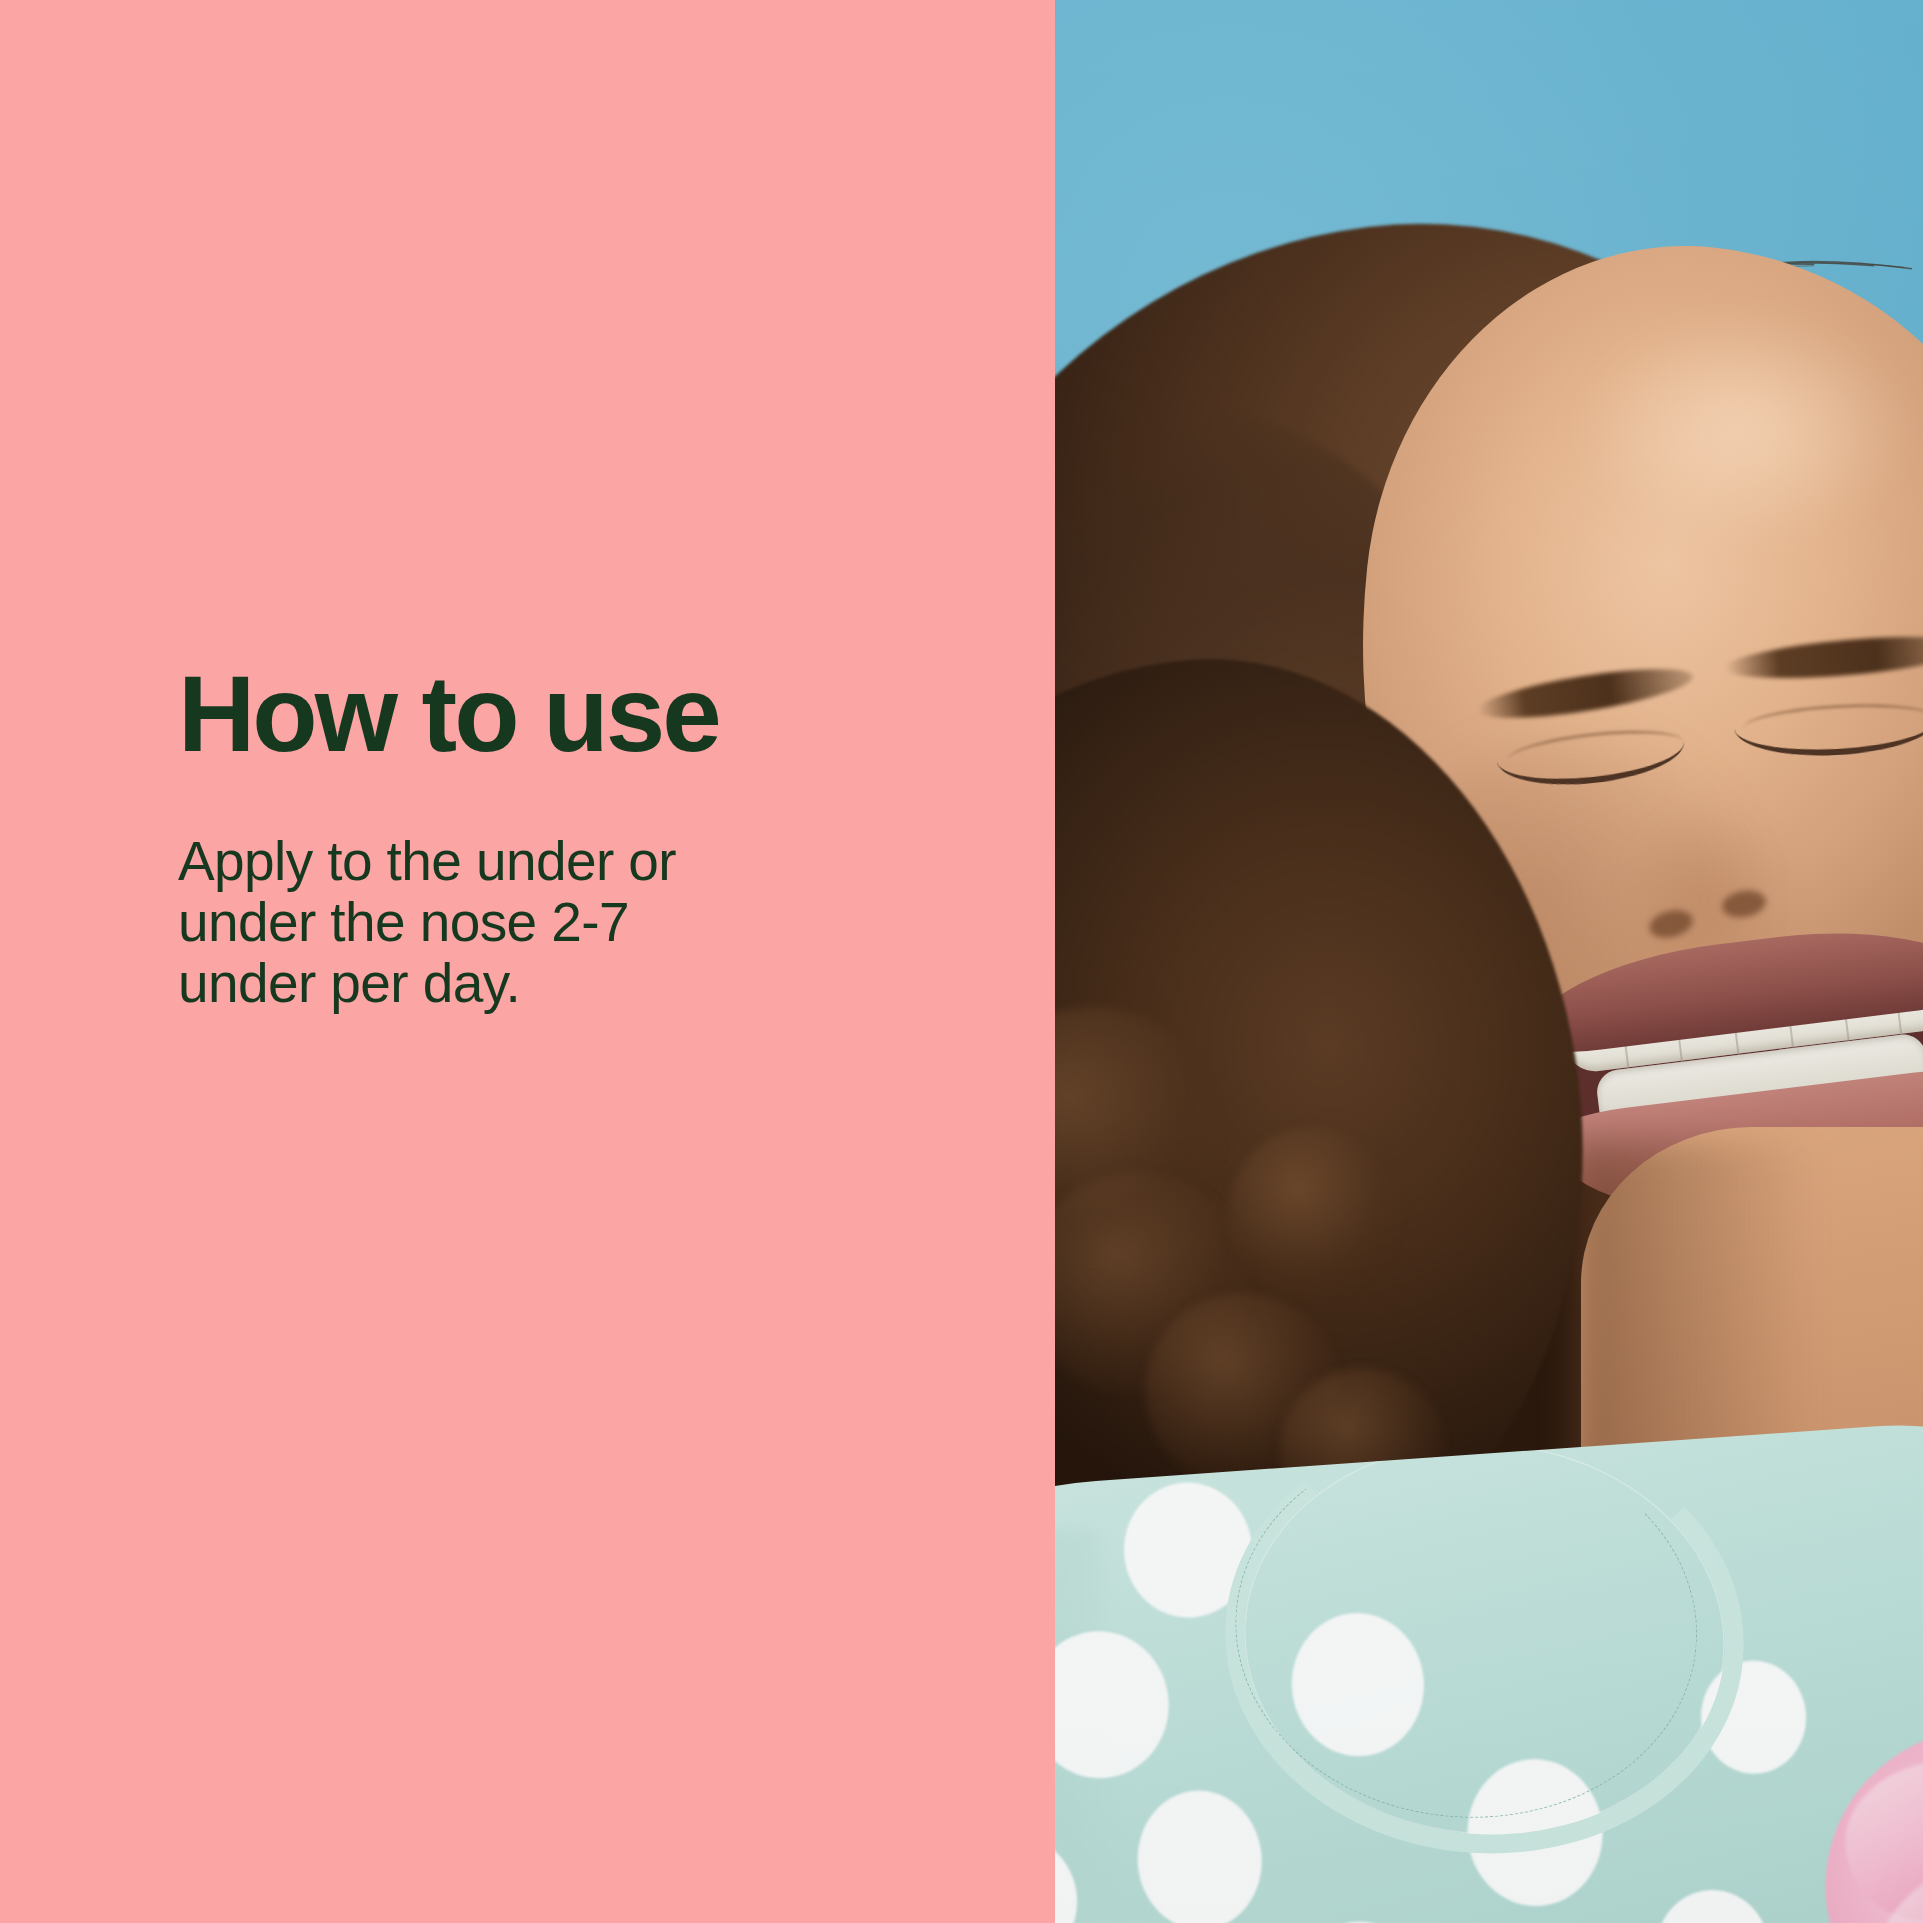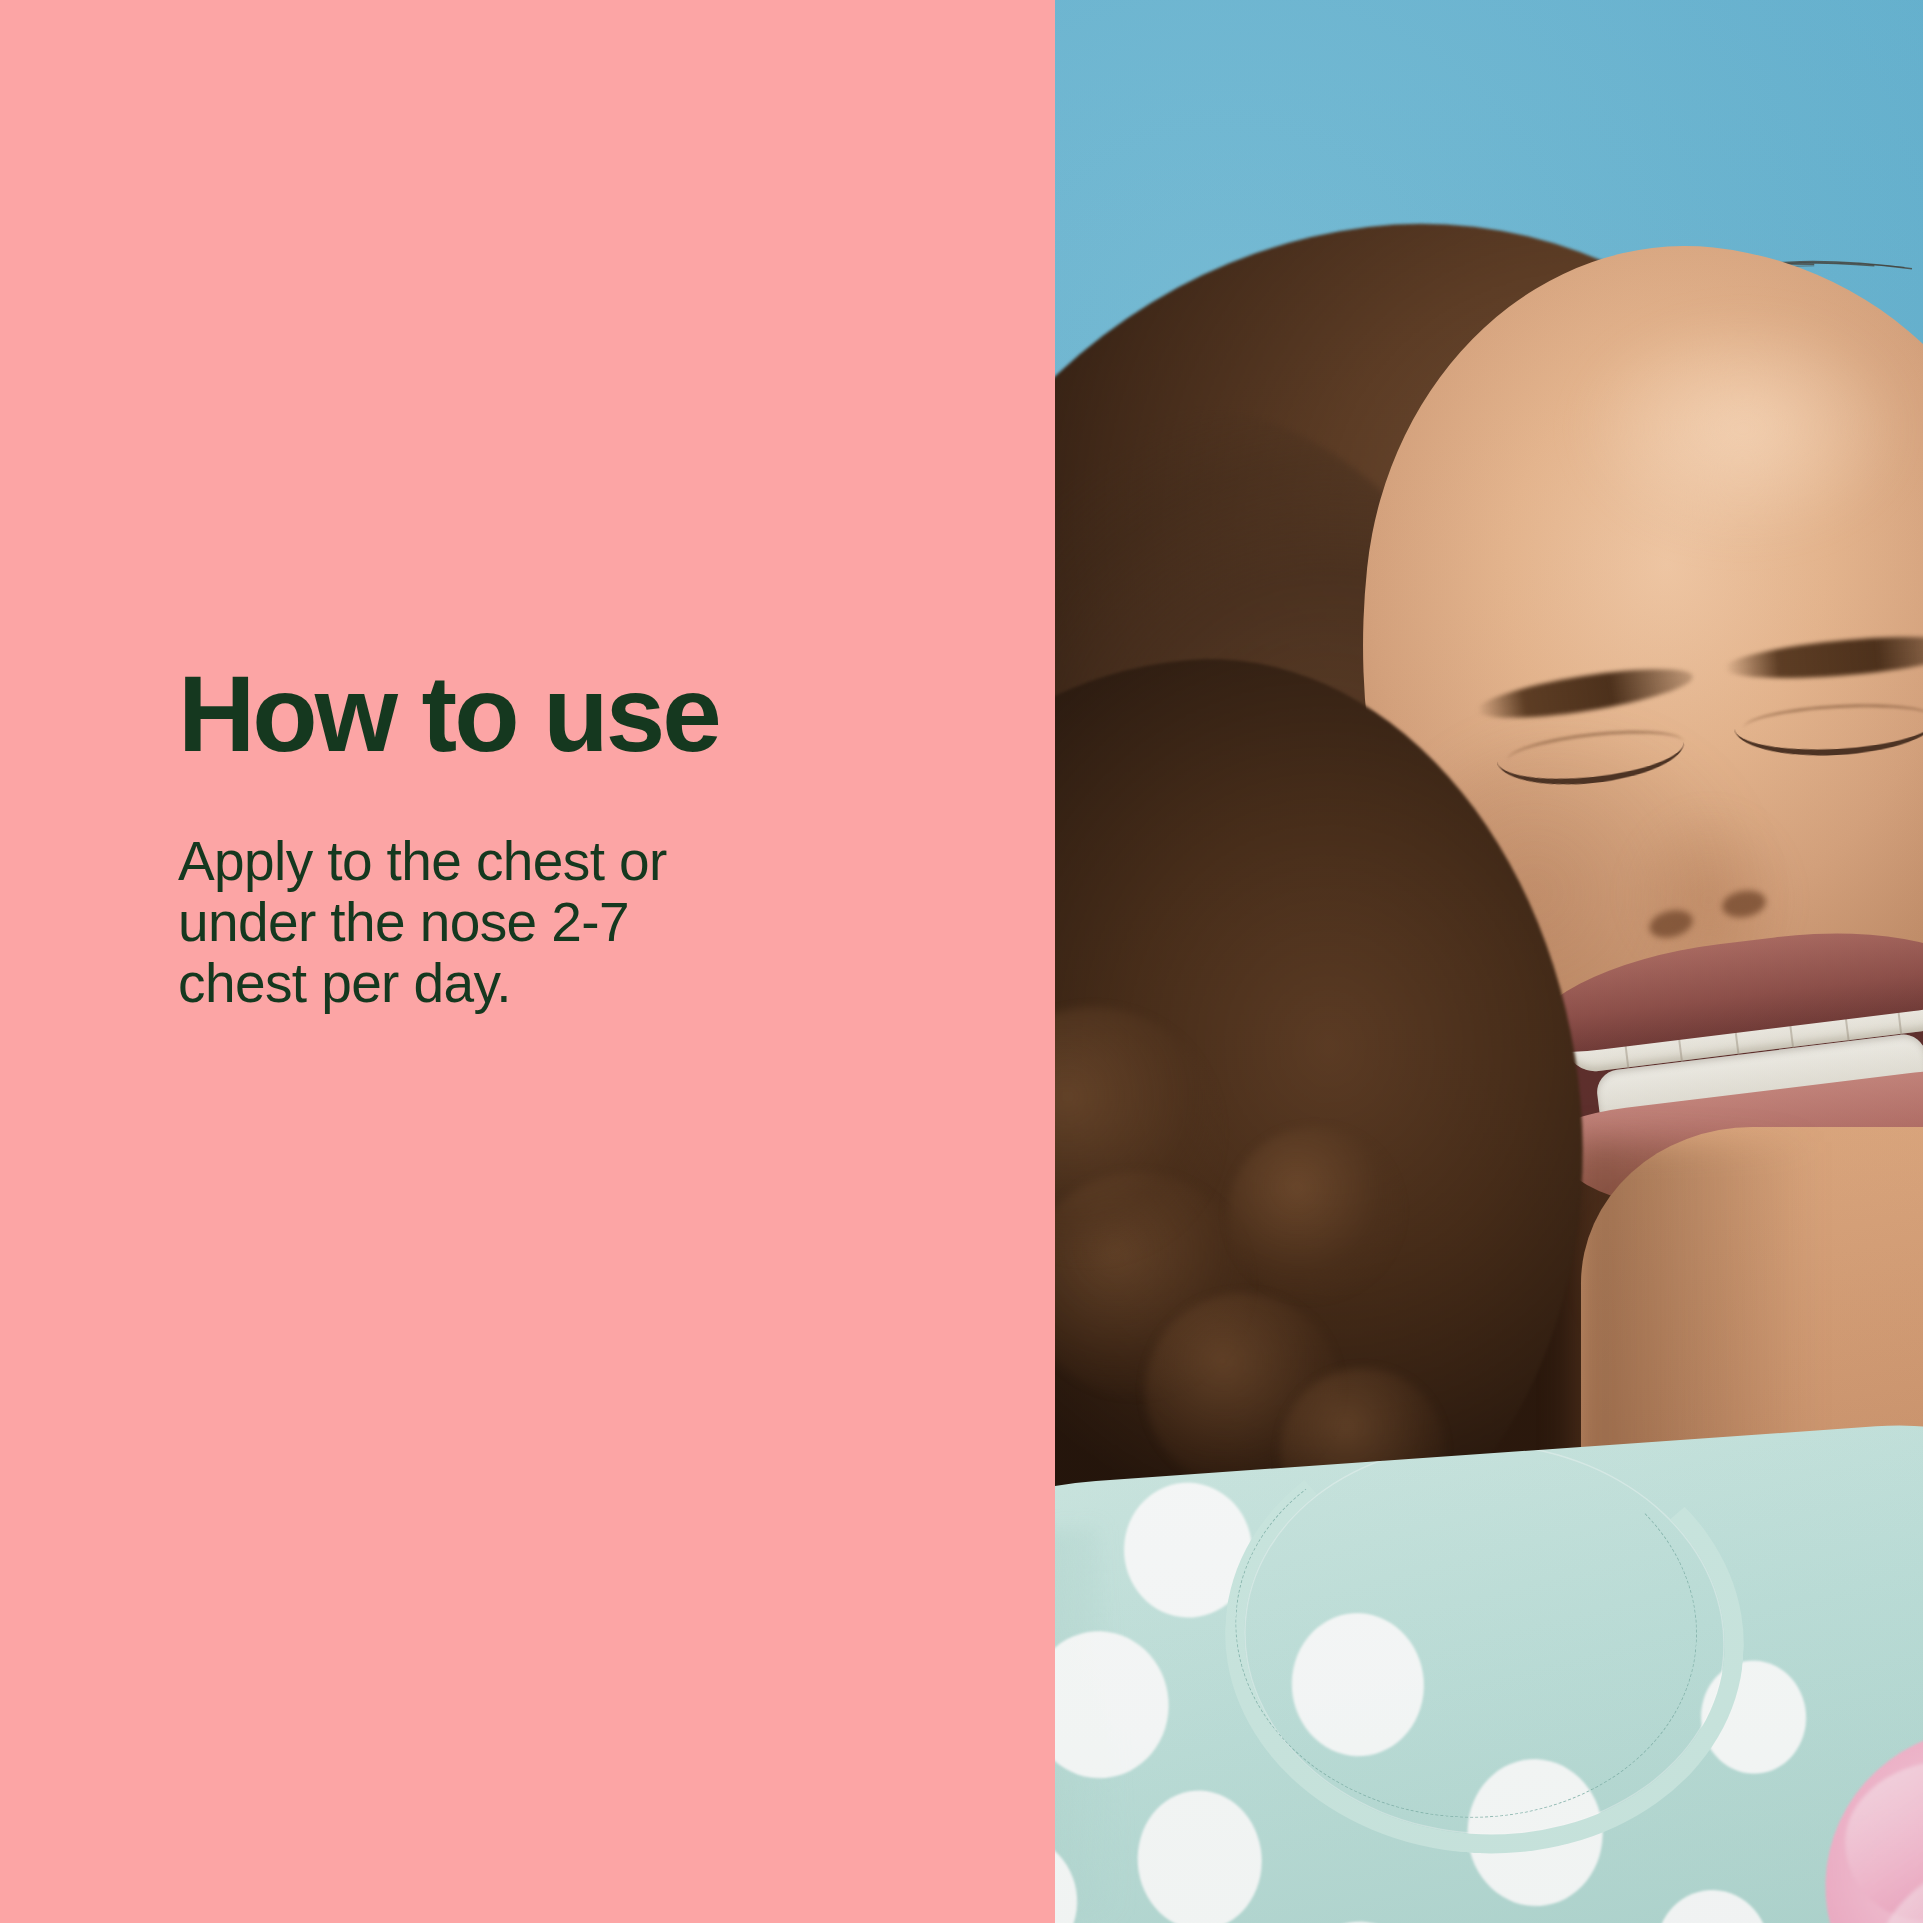--- a/index.html
+++ b/index.html
@@ -401,23 +401,23 @@
 </style>
 </head>
 <body>
 
 <div class="canvas">
 
   <section class="left-panel">
     <div class="text-block">
       <h1 class="headline">How to use</h1>
       <p class="body-copy">
-        <span class="ln">Apply to the chest or</span>
+        <span class="ln">Apply to the under or</span>
         <span class="ln">under the nose 2-7</span>
-        <span class="ln">chest per day.</span>
+        <span class="ln">under per day.</span>
       </p>
     </div>
   </section>
 
   <section class="photo-panel">
     <div class="photo-stage">
 
       <div class="backdrop"></div>
 
       <svg class="flyaways" viewBox="0 0 1156 760" preserveAspectRatio="none">

